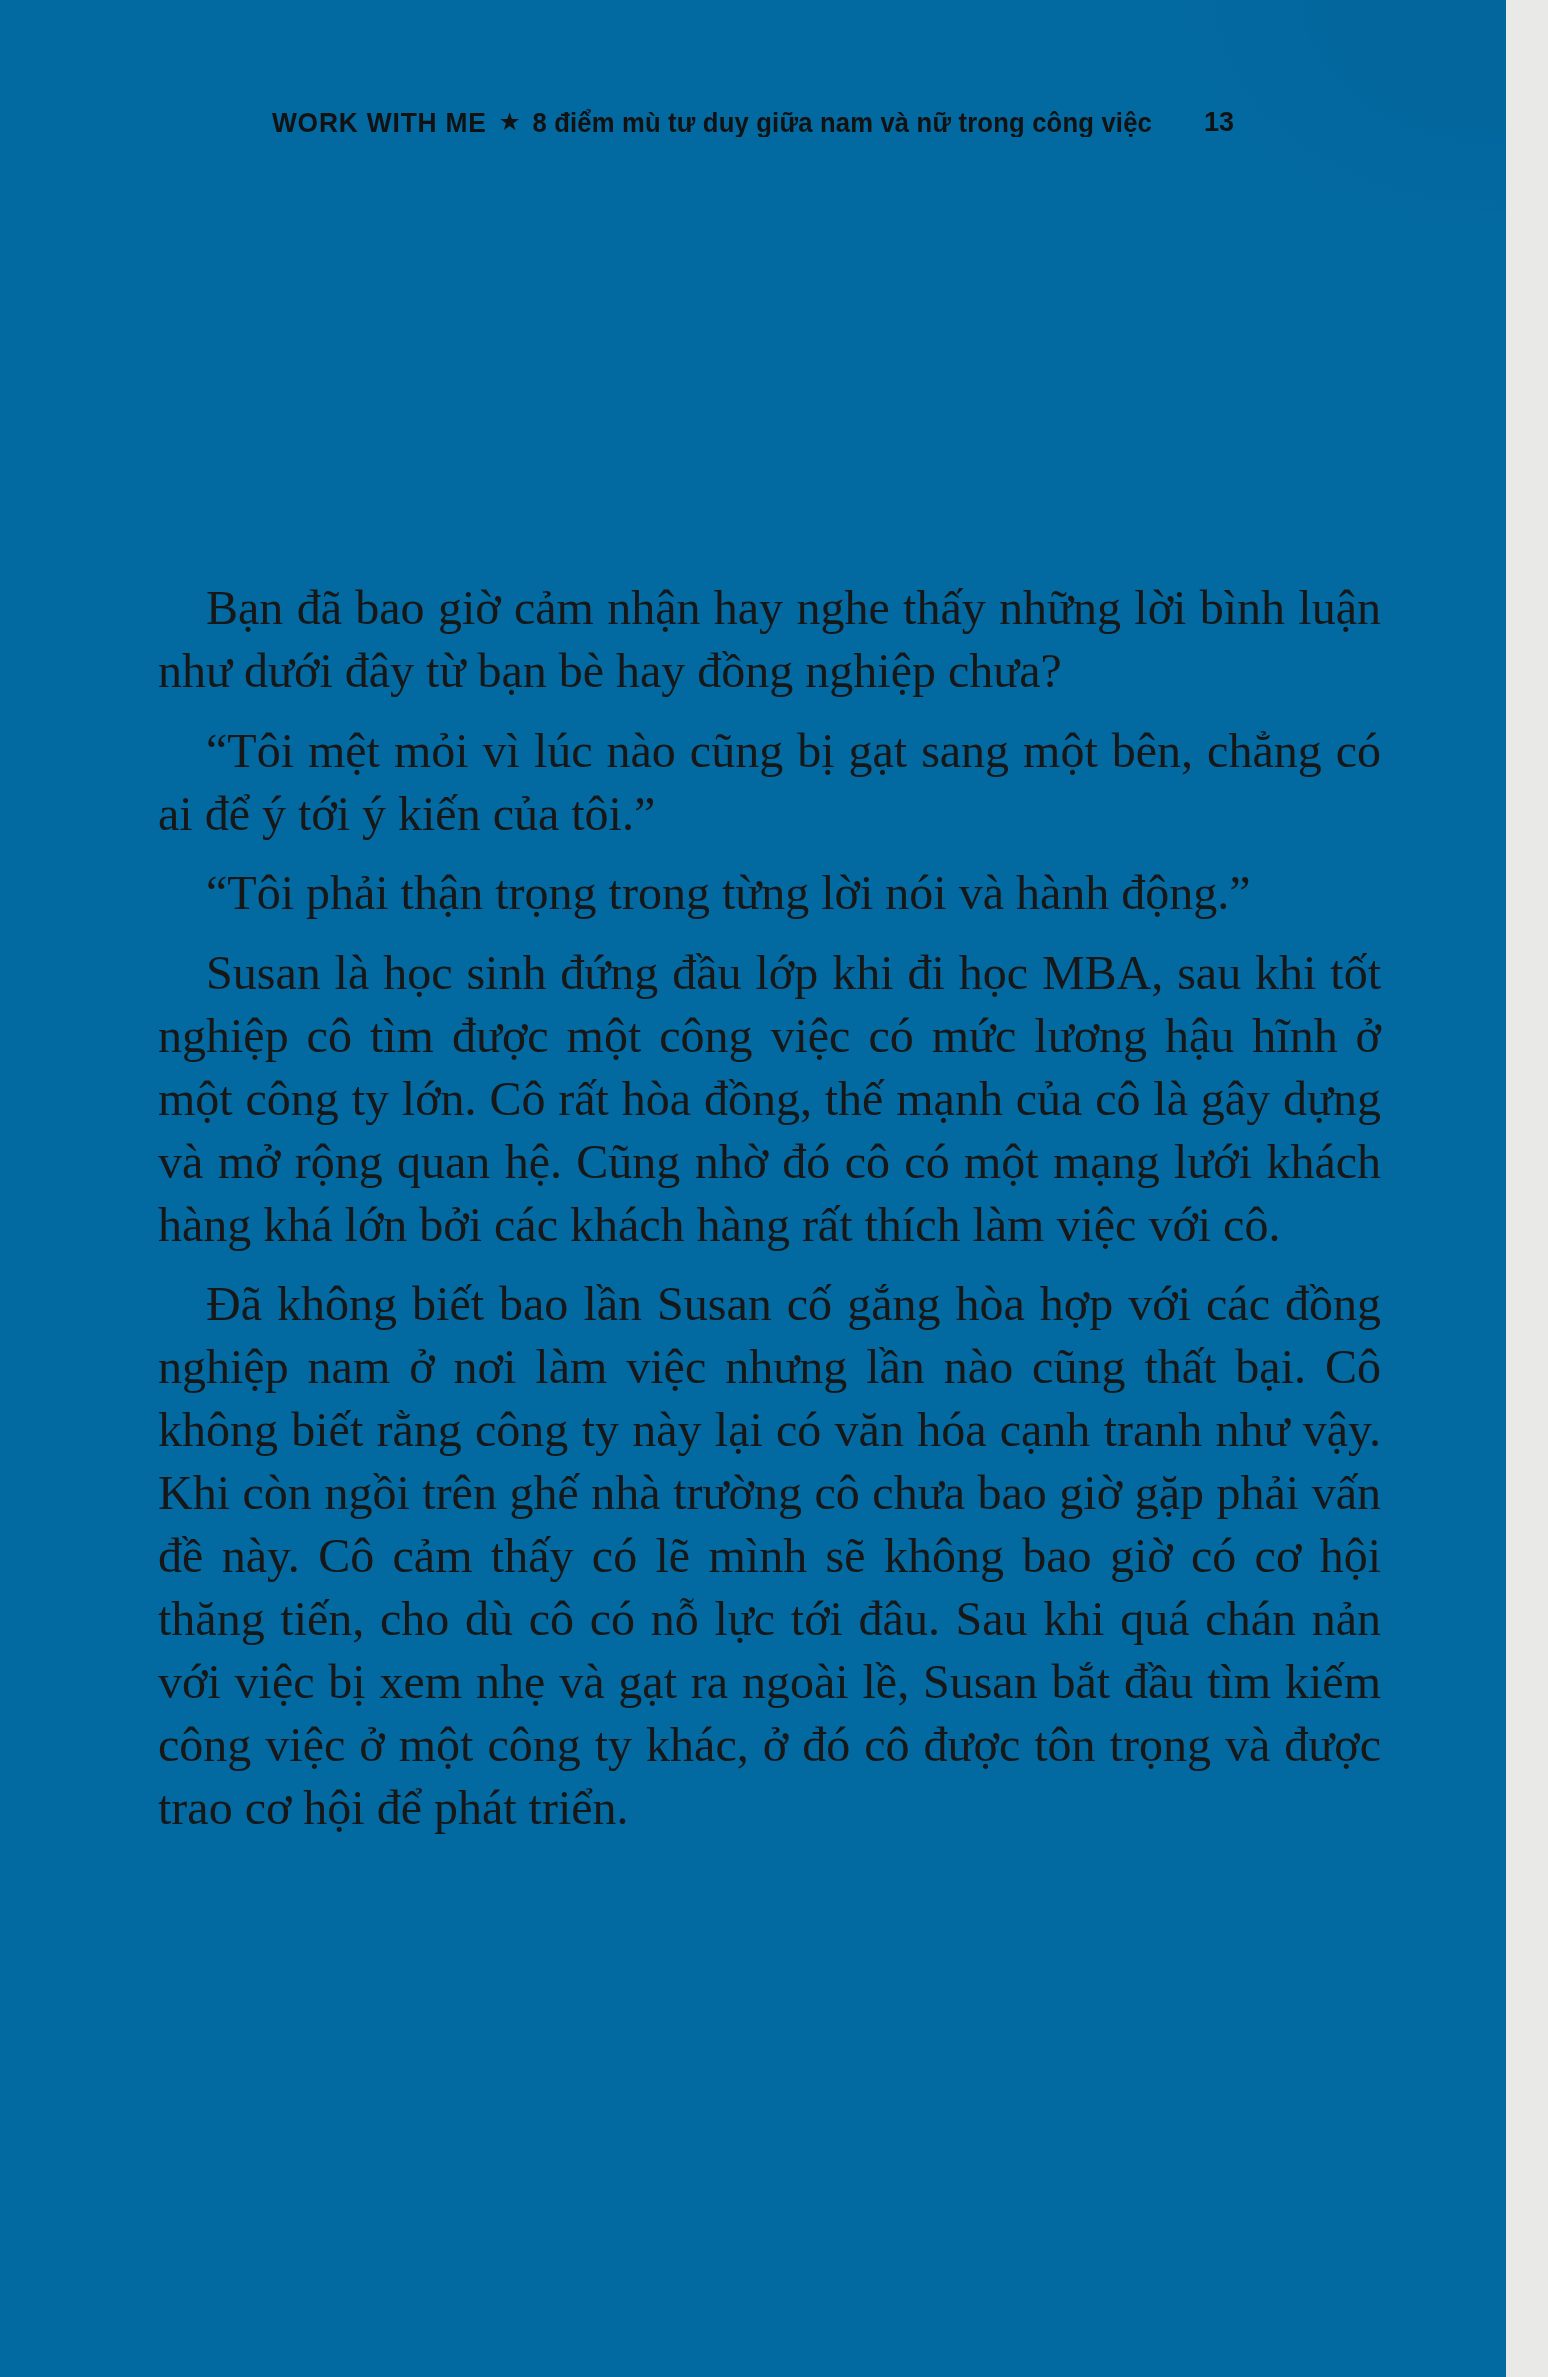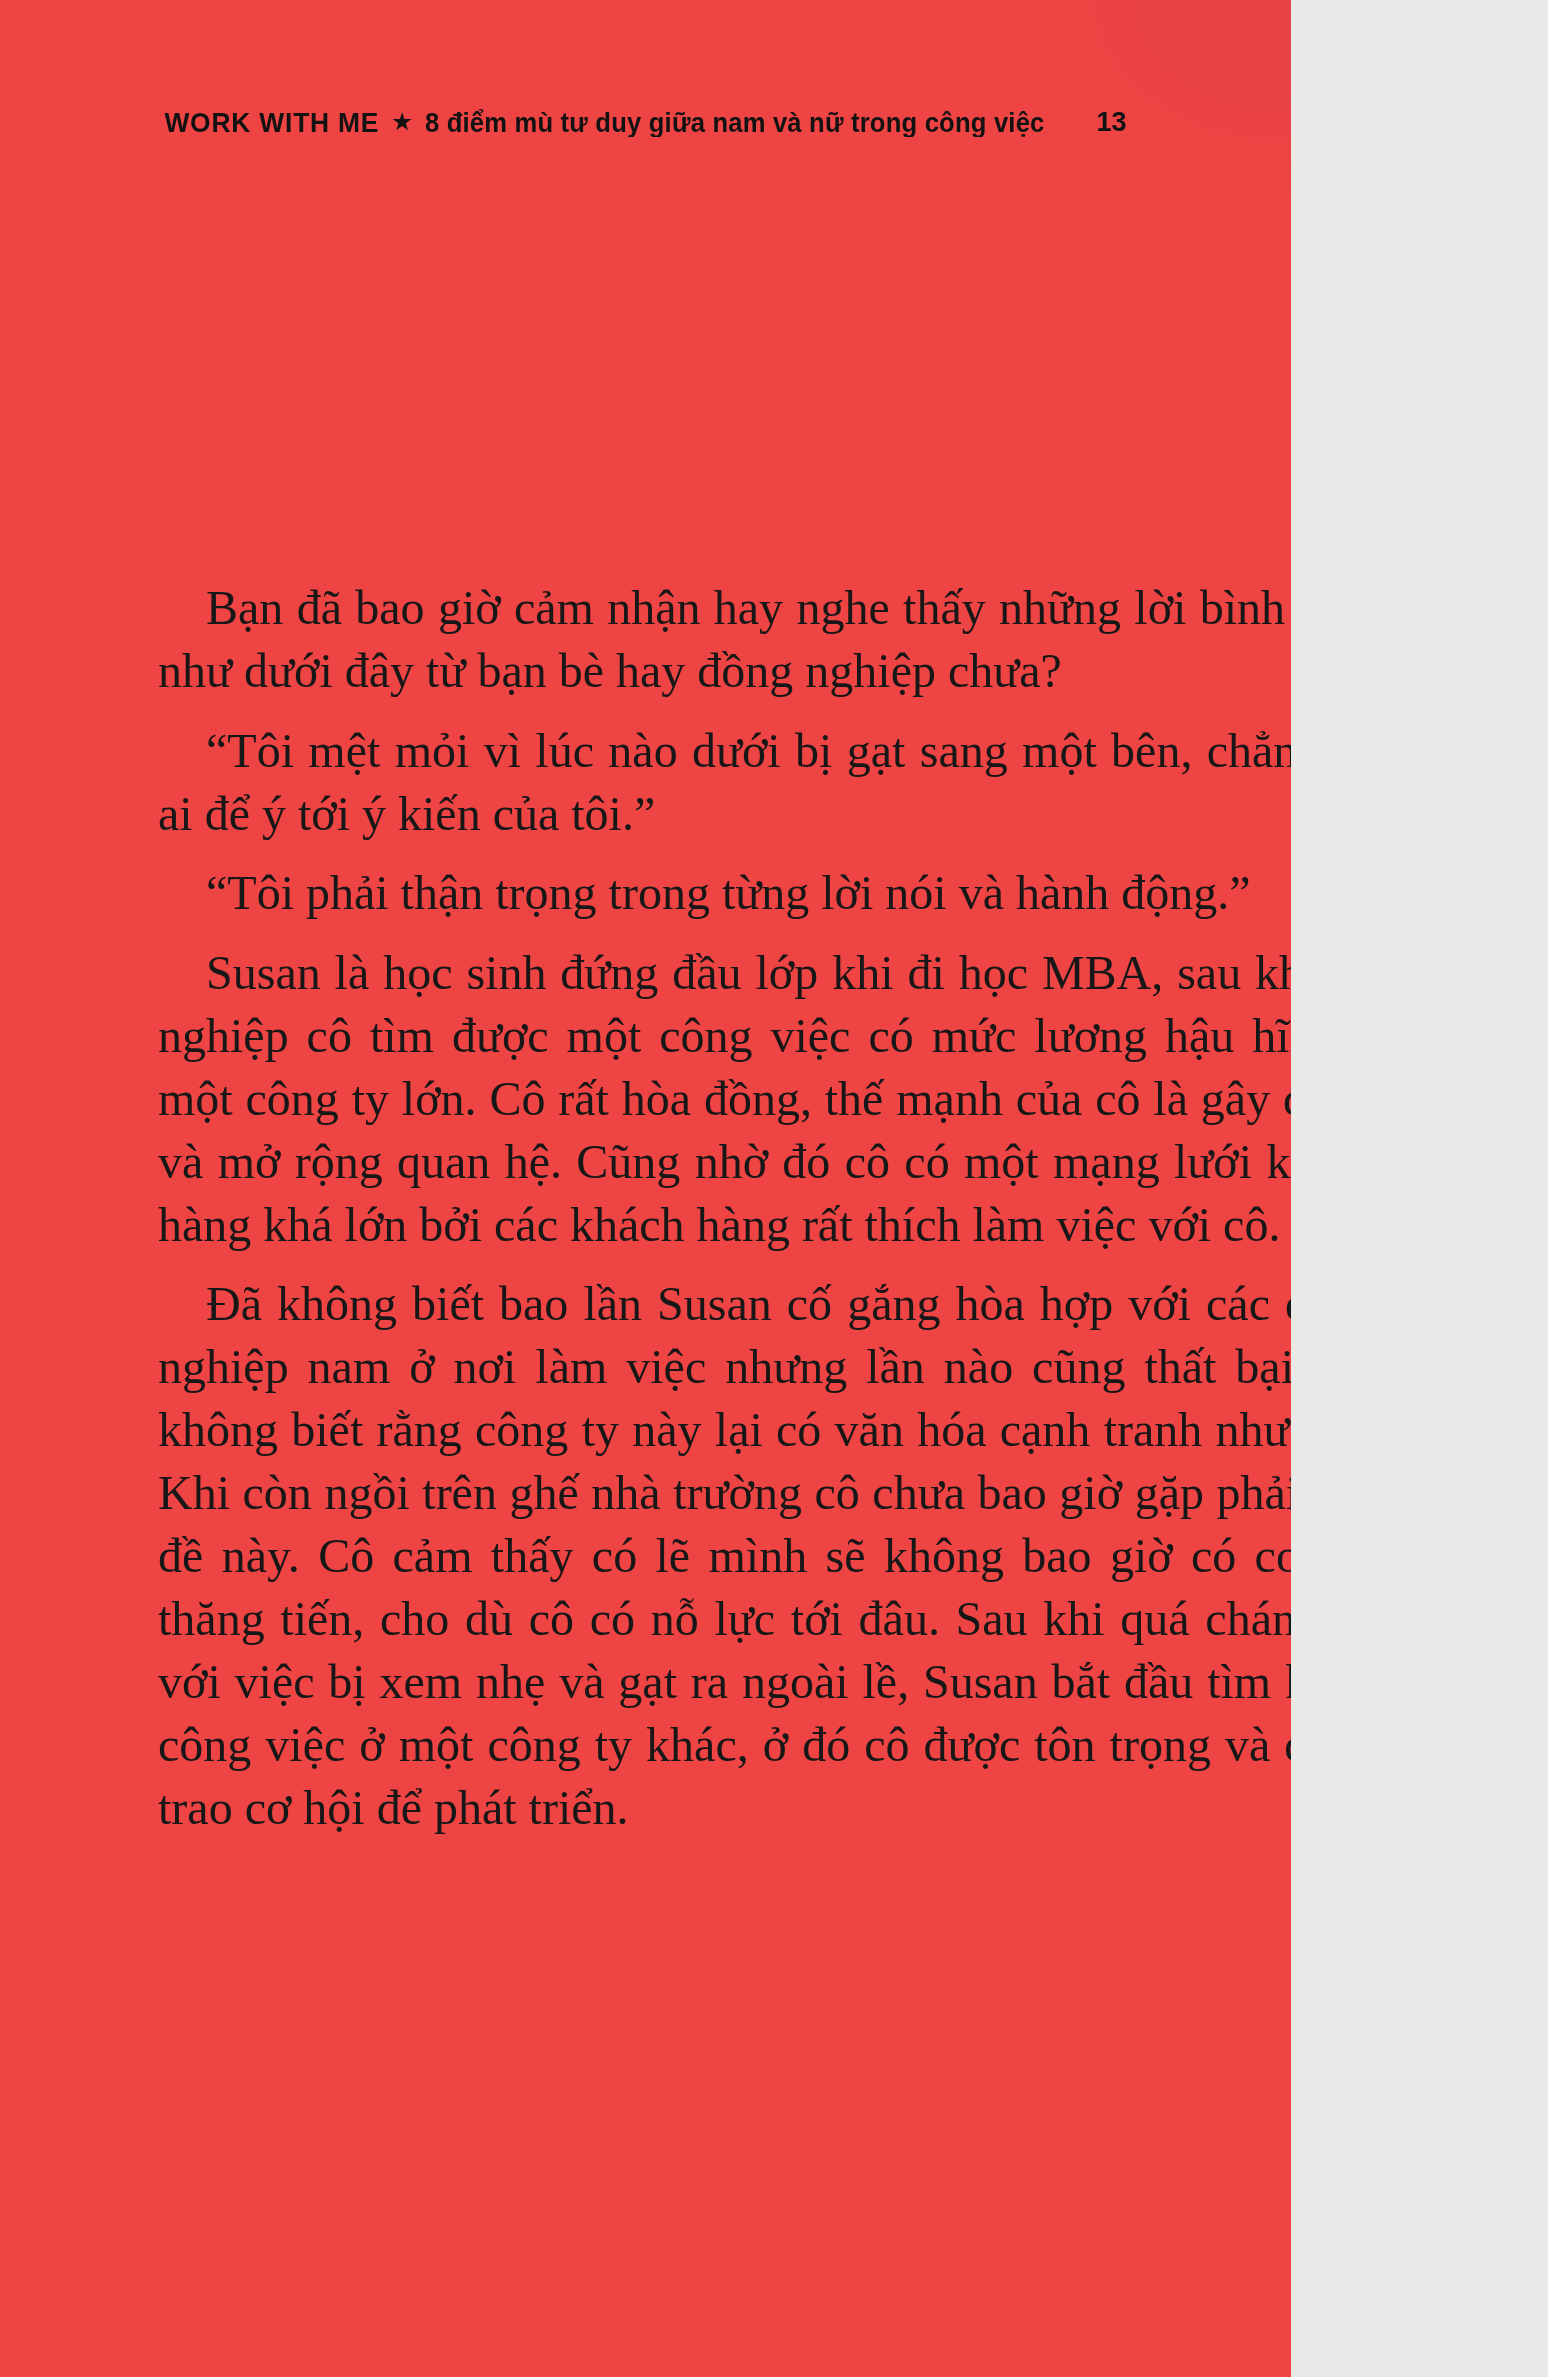--- a/index.html
+++ b/index.html
@@ -9,23 +9,23 @@
     height: 2377px;
   }
 
   body {
     background: #e9e9e7;
     font-family: "Liberation Serif", serif;
   }
 
   .page {
     position: relative;
-    width: 1291px;
+    width: 1506px;
     height: 2377px;
-    background: #ef4444;
+    background: #0369a1;
     color: #1b1b1b;
     overflow: hidden;
   }
 
   
   .running-header {
     position: absolute;
     top: 107px;
     left: 0;
     width: 100%;
@@ -134,20 +134,20 @@
   <header class="running-header">
     <span class="rh-book">WORK WITH ME</span>
     <span class="rh-star">★</span>
     <span class="rh-chapter">8 điểm mù tư duy giữa nam và nữ trong công việc</span>
     <span class="rh-page">13</span>
   </header>
 
 
   <main class="body-text">
     <p>Bạn đã bao giờ cảm nhận hay nghe thấy những lời bình luận như dưới đây từ bạn bè hay đồng nghiệp chưa?</p>
-    <p>“Tôi mệt mỏi vì lúc nào dưới bị gạt sang một bên, chẳng có ai để ý tới ý kiến của tôi.”</p>
+    <p>“Tôi mệt mỏi vì lúc nào cũng bị gạt sang một bên, chẳng có ai để ý tới ý kiến của tôi.”</p>
     <p>“Tôi phải thận trọng trong từng lời nói và hành động.”</p>
     <p>Susan là học sinh đứng đầu lớp khi đi học MBA, sau khi tốt nghiệp cô tìm được một công việc có mức lương hậu hĩnh ở một công ty lớn. Cô rất hòa đồng, thế mạnh của cô là gây dựng và mở rộng quan hệ. Cũng nhờ đó cô có một mạng lưới khách hàng khá lớn bởi các khách hàng rất thích làm việc với cô.</p>
     <p>Đã không biết bao lần Susan cố gắng hòa hợp với các đồng nghiệp nam ở nơi làm việc nhưng lần nào cũng thất bại. Cô không biết rằng công ty này lại có văn hóa cạnh tranh như vậy. Khi còn ngồi trên ghế nhà trường cô chưa bao giờ gặp phải vấn đề này. Cô cảm thấy có lẽ mình sẽ không bao giờ có cơ hội thăng tiến, cho dù cô có nỗ lực tới đâu. Sau khi quá chán nản với việc bị xem nhẹ và gạt ra ngoài lề, Susan bắt đầu tìm kiếm công việc ở một công ty khác, ở đó cô được tôn trọng và được trao cơ hội để phát triển.</p>
   </main>
 
 </div>
 
 
 </body></html>

